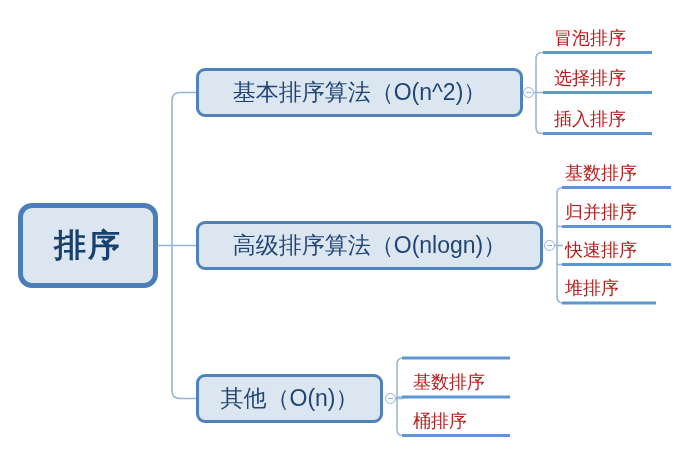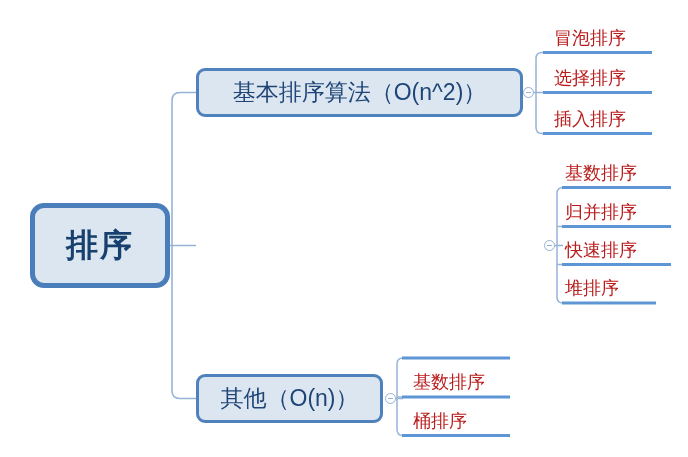--- a/index.html
+++ b/index.html
@@ -7,21 +7,21 @@
     position:relative;width:688px;height:457px;background:#ffffff;overflow:hidden;
     font-family:"Liberation Sans","DejaVu Sans",sans-serif;
   }
   #wires{position:absolute;left:0;top:0;z-index:1;}
   .node{
     position:absolute;box-sizing:border-box;background:#dce6f1;
     display:flex;align-items:center;justify-content:center;z-index:2;
     cursor:default;
   }
   .root-node{
-    left:30px;top:203px;width:140px;height:85px;
+    left:18px;top:203px;width:140px;height:85px;
     border:5px solid #4a7ebb;border-radius:14px;
   }
   .root-node .lbl{font-size:32px;font-weight:bold;color:#17406e;letter-spacing:2px;}
   .branch-node{
     border:3px solid #4f81bd;border-radius:9px;
   }
   .branch-node .lbl{font-size:23px;color:#1f4577;white-space:nowrap;}
   #branch-0{left:196px;top:68px;width:327px;height:49px;}
   #branch-1{left:196px;top:221px;width:347px;height:49px;}
   #branch-2{left:196px;top:374px;width:187px;height:49px;}
@@ -80,20 +80,23 @@
     </g>
   </svg>
 
   <div class="node root-node">
     <span class="lbl">排序</span>
   </div>
 
   <div class="node branch-node" id="branch-0">
     <span class="lbl">基本排序算法（O(n^2)）</span>
   </div>
+  <div class="node branch-node" id="branch-1">
+    <span class="lbl">高级排序算法（O(nlogn)）</span>
+  </div>
   <div class="node branch-node" id="branch-2">
     <span class="lbl">其他（O(n)）</span>
   </div>
 
   <div class="toggle" style="left:522.5px;top:87px;">
     <div class="minus"></div>
   </div>
   <div class="toggle" style="left:543.5px;top:240px;">
     <div class="minus"></div>
   </div>

